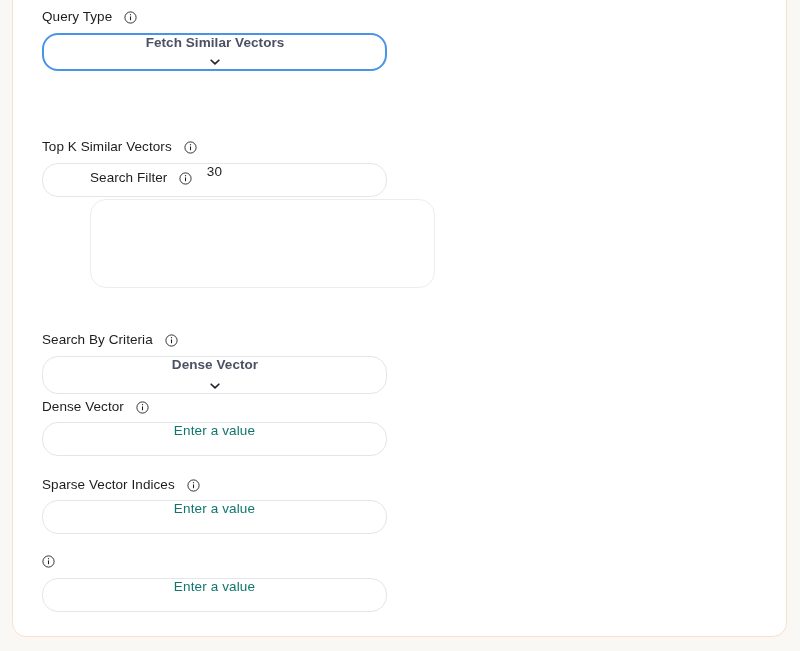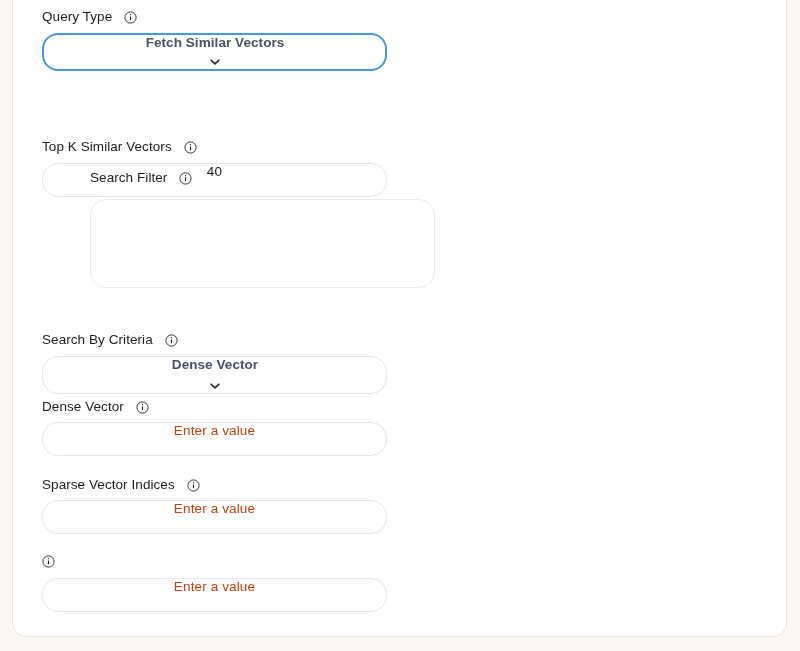--- a/index.html
+++ b/index.html
@@ -111,21 +111,21 @@
     padding: 0 12px;
   }
 
   .text-value {
     font-size: 13.5px;
     color: #1c1d1f;
     letter-spacing: 0.01em;
   }
 
   .text-value.placeholder {
-    color: #c2410c;
+    color: #0f766e;
   }
 
   .control.textarea {
     height: 89px;
     border-color: #ededef;
     align-items: flex-start;
     padding: 9px 12px;
   }
 
   
@@ -183,21 +183,21 @@
           <span>Top K Similar Vectors</span>
           <span class="info-icon">
             <svg viewBox="0 0 16 16" width="13" height="13" aria-hidden="true">
               <circle cx="8" cy="8" r="6.9" fill="none" stroke="#1c1d1f" stroke-width="1.1"></circle>
               <circle cx="8" cy="4.5" r="0.75" fill="#1c1d1f"></circle>
               <rect x="7.35" y="6.5" width="1.3" height="5" rx="0.55" fill="#1c1d1f"></rect>
             </svg>
           </span>
         </div>
         <div class="control text">
-          <span class="text-value">40</span>
+          <span class="text-value">30</span>
         </div>
       </div>
 
       <div class="field" id="f-filter">
         <div class="field-label">
           <span>Search Filter</span>
           <span class="info-icon">
             <svg viewBox="0 0 16 16" width="13" height="13" aria-hidden="true">
               <circle cx="8" cy="8" r="6.9" fill="none" stroke="#1c1d1f" stroke-width="1.1"></circle>
               <circle cx="8" cy="4.5" r="0.75" fill="#1c1d1f"></circle>

